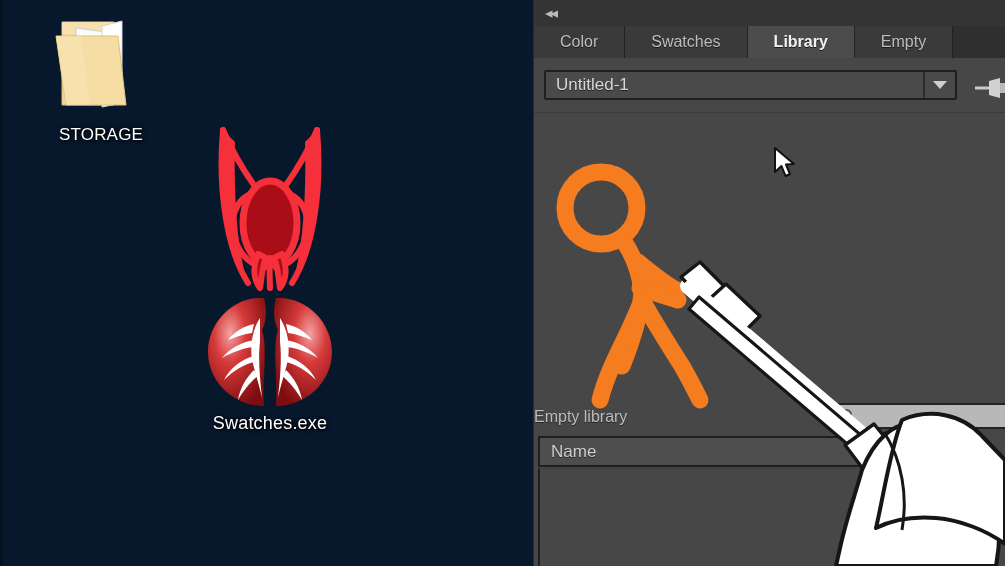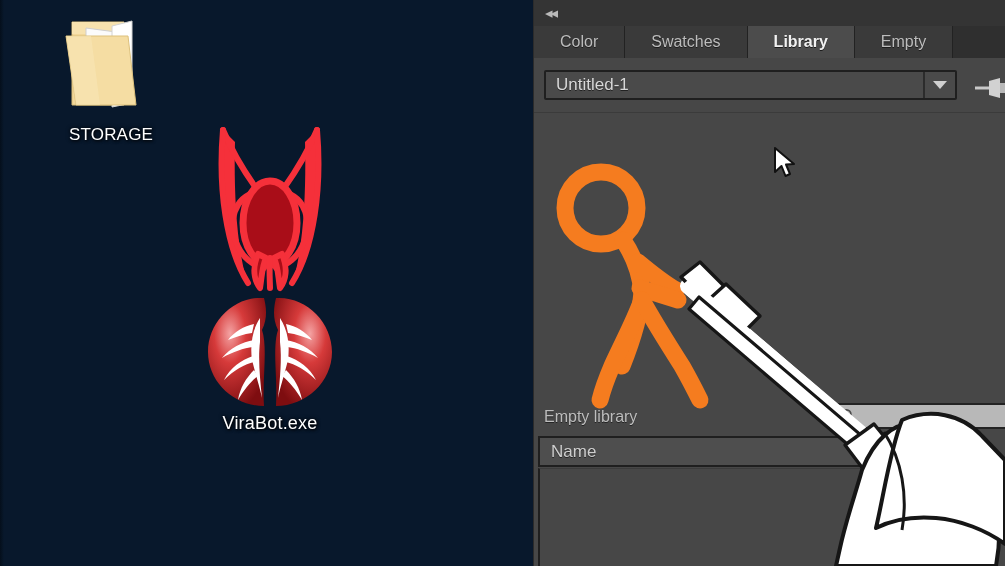--- a/index.html
+++ b/index.html
@@ -25,21 +25,21 @@
     background:linear-gradient(90deg,#020a13 0%,rgba(2,10,19,0) 100%);
   }
 
   
   .icon{position:absolute;width:150px;text-align:center;}
   .icon .label{
     color:#fff;font-size:16px;letter-spacing:.2px;
     text-shadow:0 0 4px rgba(0,0,0,.95),1px 1px 3px rgba(0,0,0,.95);
     line-height:18px;margin-top:4px;
   }
-  #icon-storage{left:36px;top:8px;}
+  #icon-storage{left:26px;top:8px;}
   #icon-storage .label{font-size:17px;}
   #icon-virabot{left:190px;top:118px;width:160px;}
   #icon-virabot .label{font-size:18px;margin-top:2px;}
 
   
   .panel{
     position:absolute;left:533px;top:0;width:472px;height:566px;
     background:#474747;
     border-left:1px solid #2b2b2b;
     color:#c8c8c8;font-size:15px;
@@ -94,21 +94,21 @@
 
   .canvas{
     position:absolute;left:0;top:112px;width:472px;height:286px;
     background:#474747;border-top:1px solid #3b3b3b;overflow:hidden;
   }
   .statusrow{
     position:absolute;left:0;top:398px;width:472px;height:38px;
     background:#474747;display:flex;align-items:center;
   }
   .status-txt{
-    margin-left:10px;font-size:16px;color:#bdbdbd;text-shadow:0 1px 0 #242424;
+    font-size:16px;color:#bdbdbd;text-shadow:0 1px 0 #242424;
   }
   .searchbox{
     position:absolute;left:296px;top:5px;width:180px;height:26px;
     background:#b8b8b8;border:2px solid #232323;border-radius:3px;
     box-sizing:border-box;display:flex;align-items:center;
   }
   .mag{margin-left:8px;}
   .namehdr{
     position:absolute;left:4px;top:436px;width:408px;height:31px;
     background:#4e4e4e;border:2px solid #1f1f1f;border-right:none;
@@ -188,21 +188,21 @@
         <g fill="#ffffff">
           <path d="M96 206 C106 208 116 214 122 222 C114 219 106 216 98 215 Z"></path>
           <path d="M96 222 C108 224 120 230 128 240 C118 234 106 230 97 229 Z"></path>
           <path d="M97 238 C109 242 120 250 126 262 C116 252 105 246 96 244 Z"></path>
           <path d="M96 252 C104 260 110 270 112 282 C106 272 99 263 92 258 Z"></path>
           <path d="M90 200 C98 212 100 228 98 242 C94 258 90 270 88 280 C90 262 92 240 90 224 Z"></path>
         </g>
 
         <path d="M80 178 L74 190 L80 198 L73 208 L80 218 L72 230 L80 240 L73 252 L80 262 L75 276 L80 288" stroke="#12223a" stroke-width="0" fill="none"></path>
       </svg>
-      <div class="label">ViraBot.exe</div>
+      <div class="label">Swatches.exe</div>
     </div>
   </div>
 
   <div class="panel">
 
     <div class="panel-top">
       <div class="collapse-ico">◂◂</div>
     </div>
 
     <div class="tabbar">

